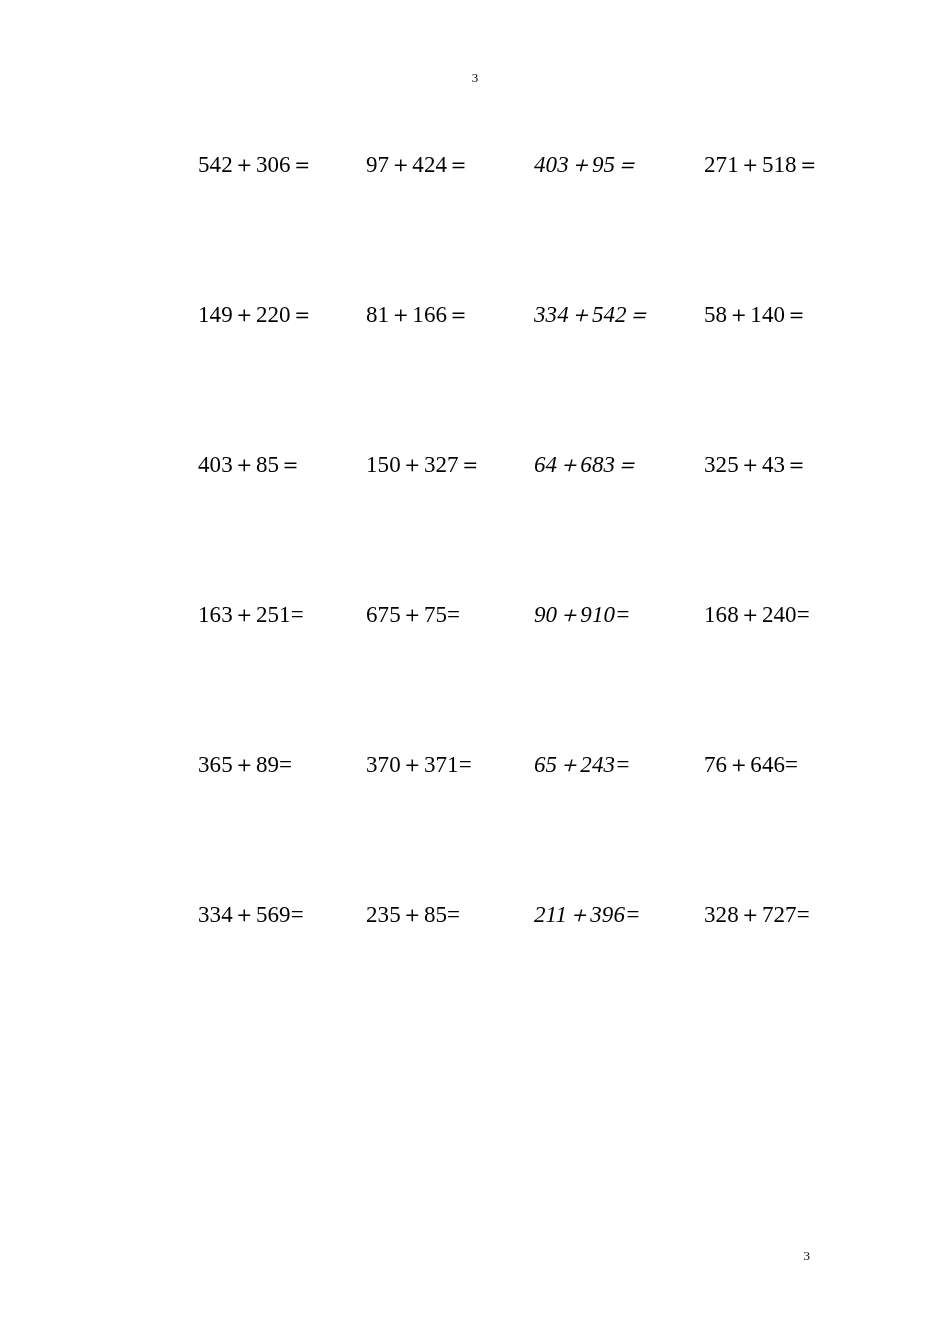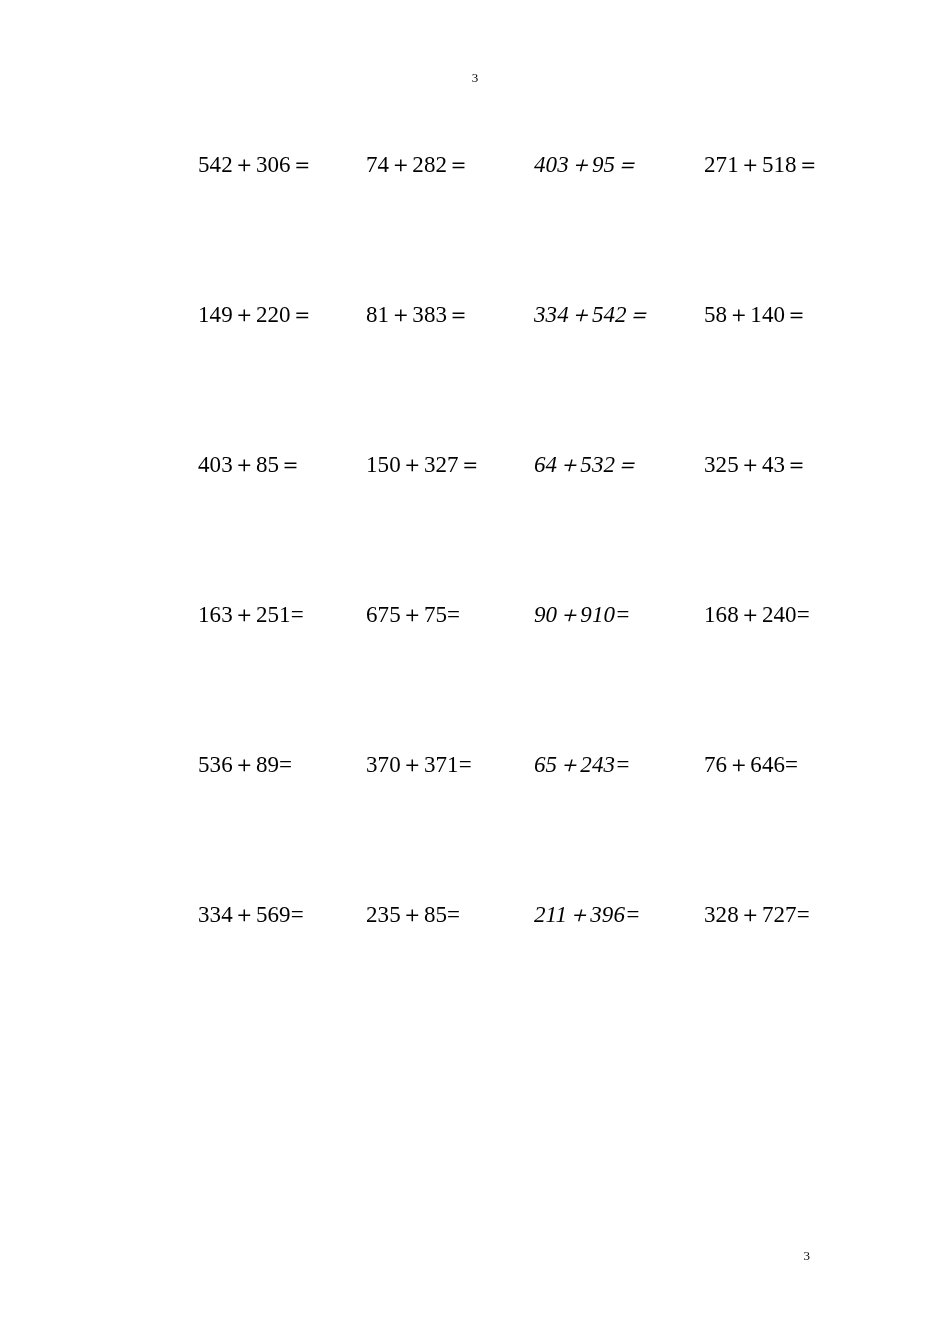--- a/index.html
+++ b/index.html
@@ -77,49 +77,49 @@
 <body>
 
 <div class="page">
 
   <div class="page-header">3</div>
 
   <div class="sheet">
 
     <div class="prob-row">
       <div class="prob-cell c0">542＋306＝</div>
-      <div class="prob-cell c1">74＋282＝</div>
+      <div class="prob-cell c1">97＋424＝</div>
       <div class="prob-cell c2">403＋95＝</div>
       <div class="prob-cell c3">271＋518＝</div>
     </div>
 
     <div class="prob-row">
       <div class="prob-cell c0">149＋220＝</div>
-      <div class="prob-cell c1">81＋383＝</div>
+      <div class="prob-cell c1">81＋166＝</div>
       <div class="prob-cell c2">334＋542＝</div>
       <div class="prob-cell c3">58＋140＝</div>
     </div>
 
     <div class="prob-row">
       <div class="prob-cell c0">403＋85＝</div>
       <div class="prob-cell c1">150＋327＝</div>
-      <div class="prob-cell c2">64＋532＝</div>
+      <div class="prob-cell c2">64＋683＝</div>
       <div class="prob-cell c3">325＋43＝</div>
     </div>
 
 
     <div class="prob-row">
       <div class="prob-cell c0">163＋251=</div>
       <div class="prob-cell c1">675＋75=</div>
       <div class="prob-cell c2">90＋910=</div>
       <div class="prob-cell c3">168＋240=</div>
     </div>
 
     <div class="prob-row">
-      <div class="prob-cell c0">536＋89=</div>
+      <div class="prob-cell c0">365＋89=</div>
       <div class="prob-cell c1">370＋371=</div>
       <div class="prob-cell c2">65＋243=</div>
       <div class="prob-cell c3">76＋646=</div>
     </div>
 
     <div class="prob-row">
       <div class="prob-cell c0">334＋569=</div>
       <div class="prob-cell c1">235＋85=</div>
       <div class="prob-cell c2">211＋396=</div>
       <div class="prob-cell c3">328＋727=</div>

